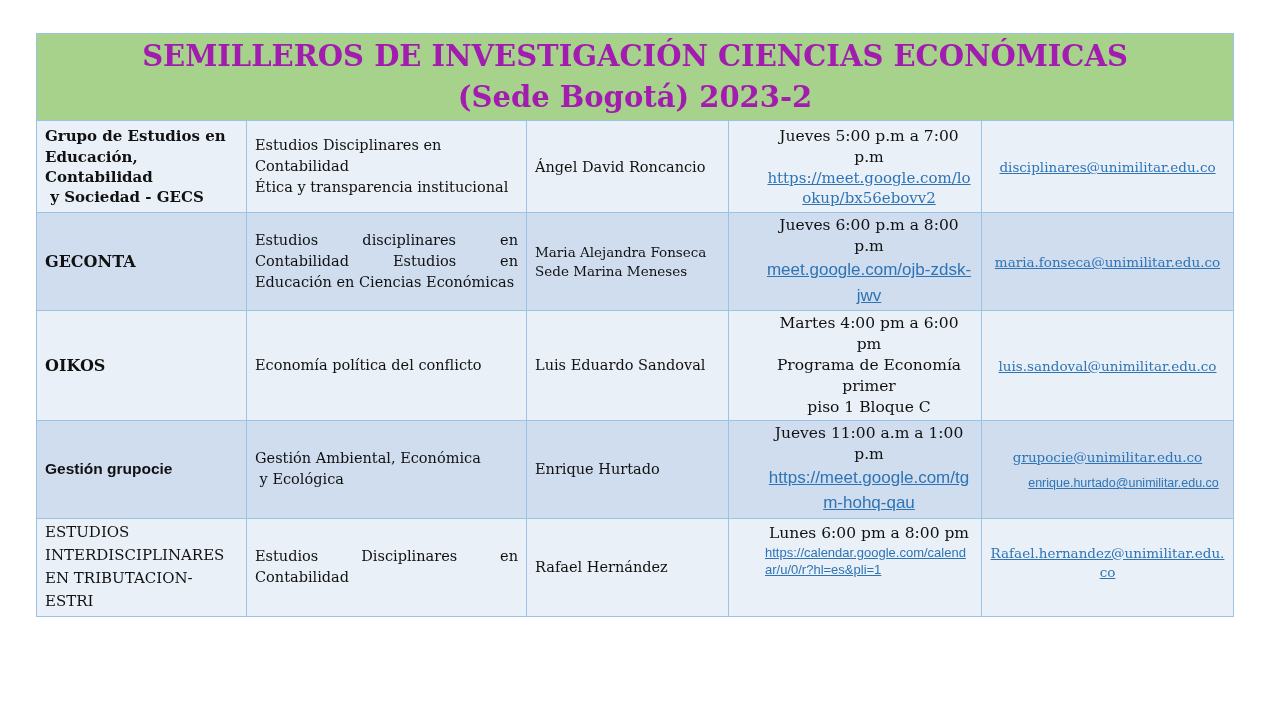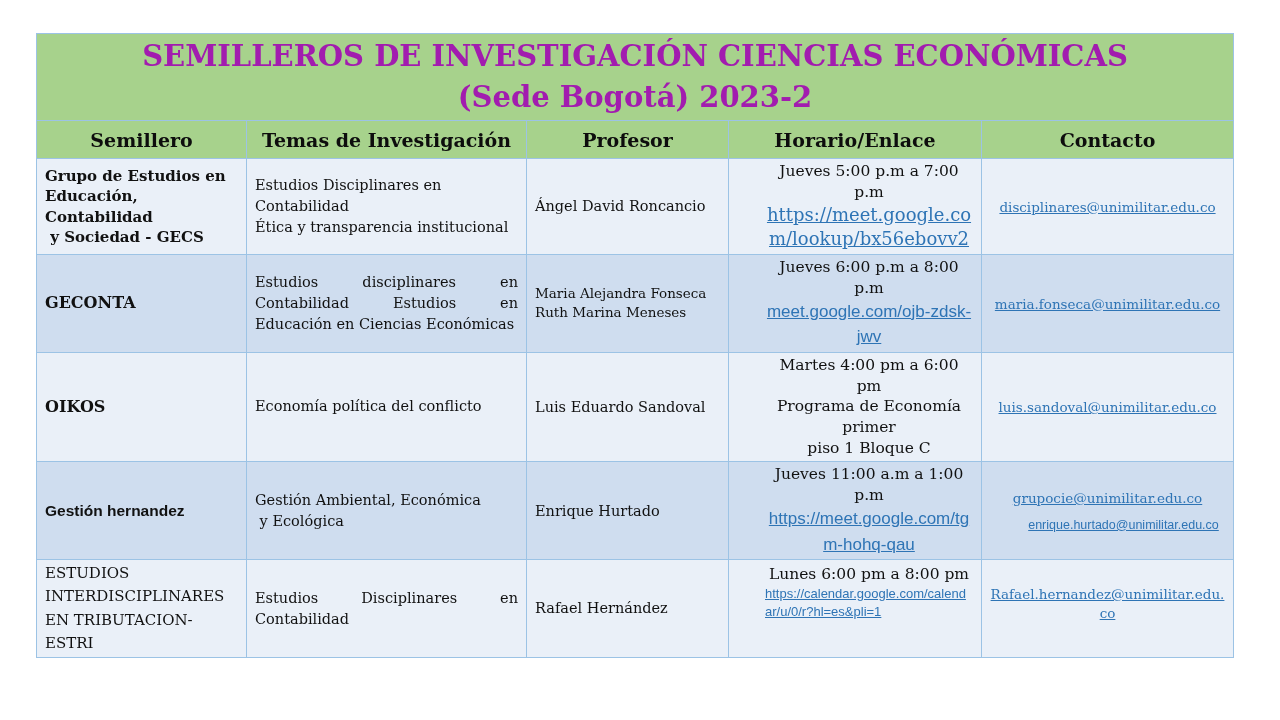--- a/index.html
+++ b/index.html
@@ -37,21 +37,21 @@
 
   .tem{font-size:14.5px;white-space:pre-wrap;line-height:1.45;}
   .tem-just{white-space:normal;text-align:justify;}
 
   .prof{font-size:14.5px;white-space:pre-wrap;line-height:1.4;}
   .prof-sm{font-size:13.5px;}
 
   .c4{text-align:center;padding-left:36px;}
   .sched{font-size:15.5px;line-height:1.35;white-space:pre-wrap;}
   a{color:var(--link-blue,#2E74B5);text-decoration:underline;cursor:pointer;}
-  .link{font-size:18px;line-height:1.35;overflow-wrap:anywhere;display:inline-block;max-width:100%;}
+  .link{font-size:15px;line-height:1.35;overflow-wrap:anywhere;display:inline-block;max-width:100%;}
   .link-sans-lg{font-family:"Liberation Sans",sans-serif;font-size:17px;line-height:1.5;overflow-wrap:anywhere;display:inline-block;max-width:100%;}
   .link-sans-sm{font-family:"Liberation Sans",sans-serif;font-size:13px;line-height:1.35;overflow-wrap:anywhere;display:inline-block;max-width:100%;text-align:left;}
 
   .c5{text-align:center;}
   .email{font-size:13.5px;overflow-wrap:anywhere;}
   .email-sans{font-family:"Liberation Sans",sans-serif;font-size:12.5px;margin-left:32px;}
   .email-line{line-height:1.6;}
 
   .r4 .c4{vertical-align:top;padding-top:4px;}
   .r4 .c5{vertical-align:top;padding-top:24px;}
@@ -70,27 +70,20 @@
     </colgroup>
 
     <tbody>
         <tr>
       <td colspan="5" class="title-cell">
         <div>SEMILLEROS DE INVESTIGACIÓN CIENCIAS ECONÓMICAS</div>
         <div>(Sede Bogotá) 2023-2</div>
       </td>
     </tr>
 
-    <tr>
-      <th>Semillero</th>
-      <th>Temas de Investigación</th>
-      <th>Profesor</th>
-      <th>Horario/Enlace</th>
-      <th>Contacto</th>
-    </tr>
 
     <tr class="light r0">
       <td>
             <div class="sem">Grupo de Estudios en
 Educación, Contabilidad
  y Sociedad - GECS</div>
           </td>
       <td>
             <div class="tem">Estudios Disciplinares en Contabilidad
 Ética y transparencia institucional</div>
@@ -109,21 +102,21 @@
 
     <tr class="dark r1">
       <td>
             <div class="sem sem-big">GECONTA</div>
           </td>
       <td>
             <div class="tem tem-just">Estudios disciplinares en Contabilidad Estudios en Educación en Ciencias Económicas</div>
           </td>
       <td>
             <div class="prof prof-sm">Maria Alejandra Fonseca
-Ruth Marina Meneses</div>
+Sede Marina Meneses</div>
           </td>
       <td class="c4">
         <div class="sched">Jueves 6:00 p.m a 8:00 p.m</div>
         <a class="link-sans-lg">meet.google.com/ojb-zdsk-jwv</a>
       </td>
       <td class="c5">
         <a class="email">maria.fonseca@unimilitar.edu.co</a>
       </td>
     </tr>
 
@@ -142,21 +135,21 @@
 Programa de Economía primer
 piso 1 Bloque C</div>
       </td>
       <td class="c5">
         <a class="email">luis.sandoval@unimilitar.edu.co</a>
       </td>
     </tr>
 
     <tr class="dark r3">
       <td>
-            <div class="sem-sans">Gestión hernandez</div>
+            <div class="sem-sans">Gestión grupocie</div>
           </td>
       <td>
             <div class="tem">Gestión Ambiental, Económica
  y Ecológica</div>
           </td>
       <td>
             <div class="prof">Enrique Hurtado</div>
           </td>
       <td class="c4">
         <div class="sched">Jueves 11:00 a.m a 1:00 p.m</div>

